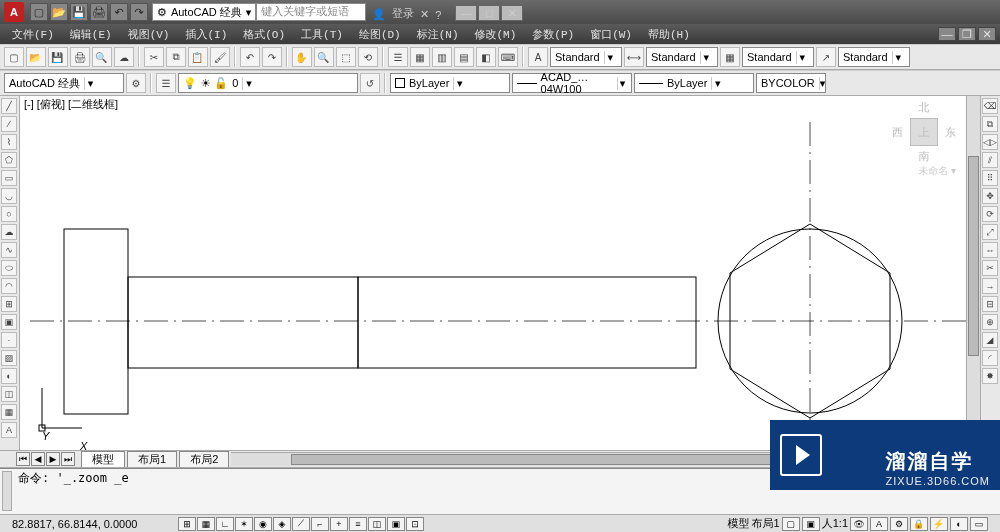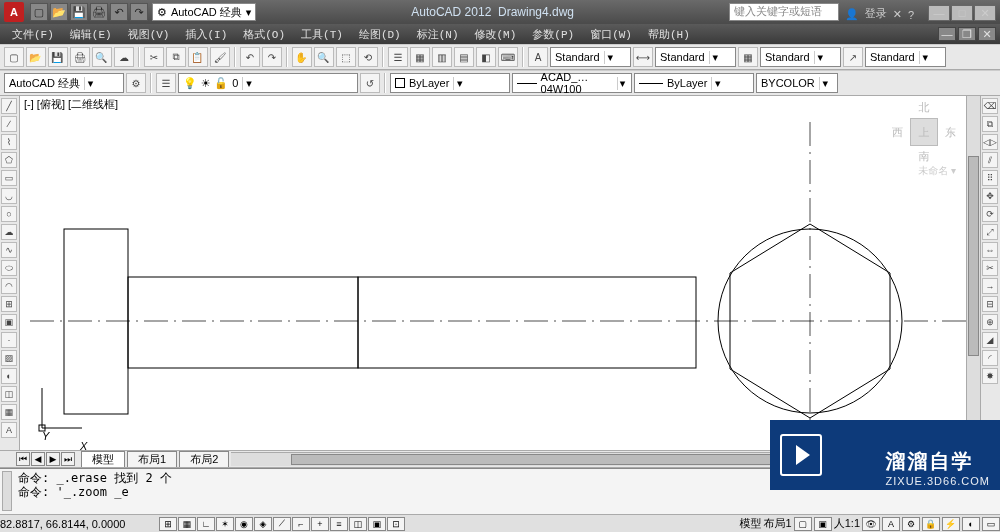--- a/index.html
+++ b/index.html
@@ -71,24 +71,24 @@
       width: 20px; height: 20px; border: 1px solid #bbb; background: #f4f4f4;
       display: flex; align-items: center; justify-content: center;
       font-size: 10px; color: #444;
     }
     .tb-sep { width: 2px; height: 20px; border-left: 1px solid #bbb; border-right: 1px solid #fff; margin: 0 2px; }
     .tb-combo {
       height: 20px; background: #fff; border: 1px solid #888;
       display: flex; align-items: center; padding: 0 4px; gap: 4px;
     }
     .tb-combo .arrow { width: 12px; text-align: center; border-left: 1px solid #ccc; }
-    .combo-sm { width: 82px; }
+    .combo-sm { width: 70px; }
     .combo-md { width: 120px; }
     .combo-lg { width: 180px; }
-    .combo-xl { width: 81px; }
+    .combo-xl { width: 72px; }
     
     .workspace {
       display: flex;
       height: calc(532px - 24px - 20px - 26px - 26px - 18px - 46px - 18px);
     }
     .left-panel {
       width: 20px; background: #e8e8e8; border-right: 1px solid #aaa;
       display: flex; flex-direction: column; gap: 2px; padding: 2px 1px;
     }
     .left-panel .tb-btn { width: 16px; height: 16px; font-size: 9px; }
@@ -144,21 +144,21 @@
       padding: 2px 4px; font-family: SimSun, monospace; font-size: 12px;
       position: relative;
     }
     .cmd-hist div { line-height: 14px; color: #000; }
     .cmd-prompt { display: flex; align-items: center; margin-top: 2px; }
     .cmd-prompt input { flex: 1; border: none; background: transparent; font-family: inherit; font-size: 12px; outline: none; }
     .cmd-handle { position: absolute; left: 2px; top: 2px; width: 10px; height: 40px; background: #ddd; border: 1px solid #aaa; }
     
     .statusbar {
       height: 18px; background: #e0e0e0; border-top: 1px solid #aaa;
-      display: flex; align-items: center; font-size: 11px; padding: 0 0; gap: 9px;
+      display: flex; align-items: center; font-size: 11px; padding: 0 12px; gap: 16px;
     }
     .status-coords { width: 150px; color: #000; }
     .status-btns { display: flex; gap: 1px; }
     .sb-btn { width: 18px; height: 14px; border: 1px solid #888; background: #f4f4f4;
       display:flex;align-items:center;justify-content:center; font-size: 9px; }
     .statusbar .right { margin-left: auto; display: flex; gap: 2px; align-items: center; }
     
     .watermark {
       position: absolute; right: 0; bottom: 42px;
       width: 230px; height: 70px;
@@ -186,23 +186,20 @@
     <div class="qat-btn">📂</div>
     <div class="qat-btn">💾</div>
     <div class="qat-btn">🖨</div>
     <div class="qat-btn">↶</div>
     <div class="qat-btn">↷</div>
   </div>
   <div class="ws-combo">
     <span>⚙</span>
     <span>AutoCAD 经典</span>
     <span>▾</span>
-  </div>
-  <div class="title-text">
-    <span>AutoCAD 2012</span>&nbsp;&nbsp;<span>Drawing4.dwg</span>
   </div>
   <div class="right">
     <div class="search">键入关键字或短语</div>
     <span>👤</span>
     <span>登录</span>
     <span>✕</span>
     <span>?</span>
     <div class="win-btns">
       <div class="win-btn">—</div>
       <div class="win-btn">□</div>
@@ -418,21 +415,20 @@
       <span>布局2</span>
     </div>
   <div style="flex:1;position:relative" class="hscroll">
       <div class="thumb"></div>
     </div>
 </div>
 
 <div class="cmdline">
   <div class="cmd-handle"></div>
   <div class="cmd-hist" style="margin-left:14px">
-    <div>命令: _.erase 找到 2 个</div>
     <div>命令: '_.zoom _e</div>
   </div>
 </div>
 
 <div class="statusbar">
   <div class="status-coords">82.8817, 66.8144, 0.0000</div>
   <div class="status-btns">
     <div class="sb-btn">⊞</div>
     <div class="sb-btn">▦</div>
     <div class="sb-btn">∟</div>

